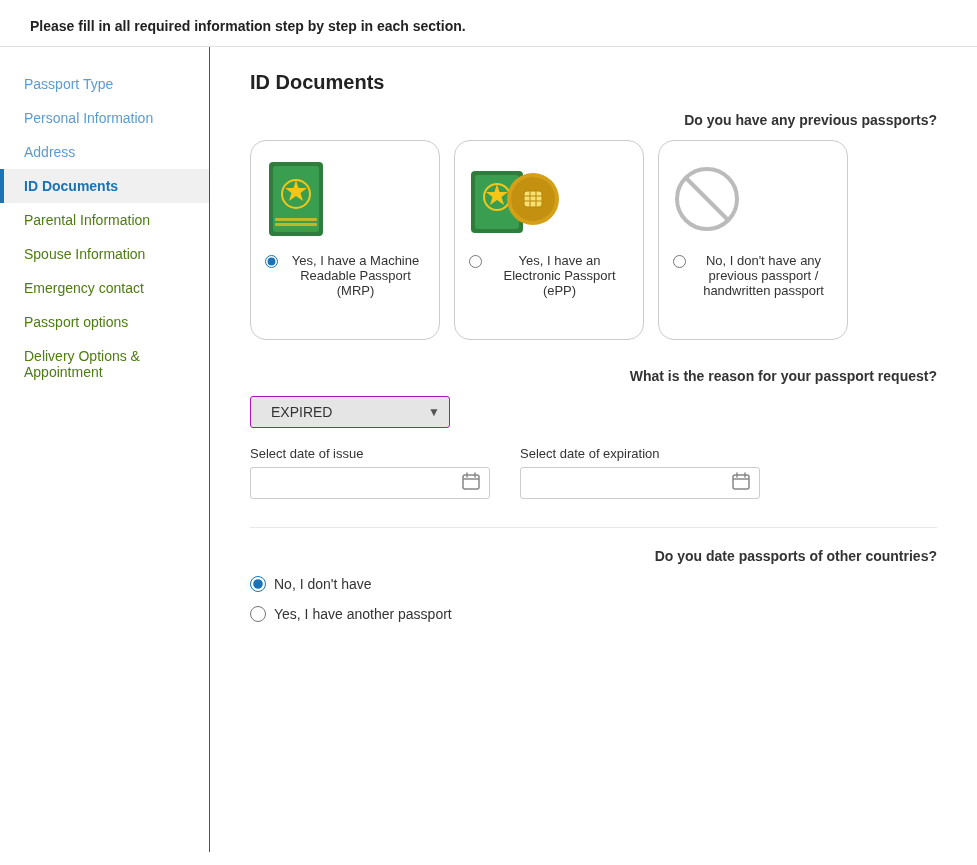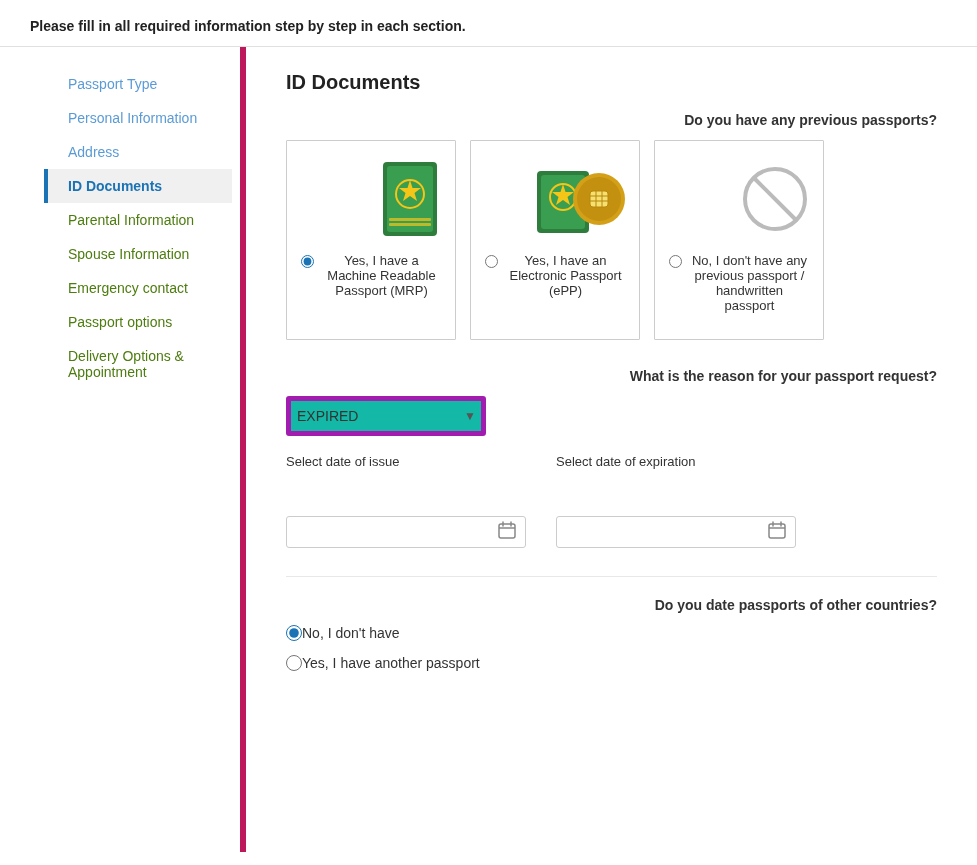--- a/index.html
+++ b/index.html
@@ -23,23 +23,22 @@
 
     .main-layout {
       display: flex;
       min-height: calc(100vh - 60px);
     }
 
     
     .sidebar {
       width: 210px;
       min-width: 210px;
-      padding: 20px 8px;
-      border-right: 6px solid #be185d;
-      margin-left: 36px;
+      padding: 20px 0;
+      border-right: 1px solid #be185d;
     }
     .sidebar-item {
       display: block;
       padding: 9px 20px;
       color: #5b9bd5;
       font-size: 14px;
       cursor: pointer;
       text-decoration: none;
       border-left: 4px solid transparent;
     }
@@ -75,26 +74,26 @@
     }
 
     
     .passport-cards {
       display: flex;
       gap: 14px;
       margin-bottom: 28px;
     }
     .passport-card {
       border: 1px solid #ccc;
-      border-radius: 1px;
-      width: 170px;
+      border-radius: 16px;
+      width: 190px;
       min-height: 200px;
       display: flex;
       flex-direction: column;
-      align-items: flex-end;
+      align-items: flex-start;
       padding: 18px 14px 14px 14px;
       cursor: pointer;
     }
     .passport-card .card-icon {
       height: 80px;
       display: flex;
       align-items: center;
       justify-content: center;
       margin-bottom: 14px;
     }
@@ -136,26 +135,26 @@
       color: #333;
       margin-bottom: 6px;
     }
     .select-wrapper {
       position: relative;
       display: inline-block;
     }
     .select-wrapper select {
       appearance: none;
       -webkit-appearance: none;
-      border: 5px solid #a21caf;
+      border: 1px solid #a21caf;
       border-radius: 3px;
-      padding: 7px 34px 7px 6px;
+      padding: 7px 34px 7px 20px;
       font-size: 14px;
       width: 200px;
-      background: #14b8a6;
+      background: #e5e5e5;
       cursor: pointer;
       color: #333;
     }
     .select-wrapper .chevron {
       position: absolute;
       right: 10px;
       top: 50%;
       transform: translateY(-50%);
       pointer-events: none;
       font-size: 12px;
@@ -175,21 +174,20 @@
 
     
     .date-fields-row {
       display: flex;
       gap: 30px;
       margin-bottom: 28px;
     }
     .date-field-group {
       display: flex;
       flex-direction: column;
-      gap: 41px;
     }
     .date-input-wrapper {
       position: relative;
       display: inline-block;
     }
     .date-input {
       border: 1px solid #ccc;
       border-radius: 3px;
       padding: 7px 36px 7px 10px;
       font-size: 14px;
@@ -208,20 +206,21 @@
       font-size: 16px;
     }
 
     
     .other-passports-section {
       margin-top: 10px;
     }
     .radio-option {
       display: flex;
       align-items: center;
+      gap: 8px;
       margin-bottom: 14px;
       font-size: 14px;
     }
     .radio-option input[type=radio] {
       accent-color: #1a73b5;
       width: 16px;
       height: 16px;
     }
 
     .field-group {

